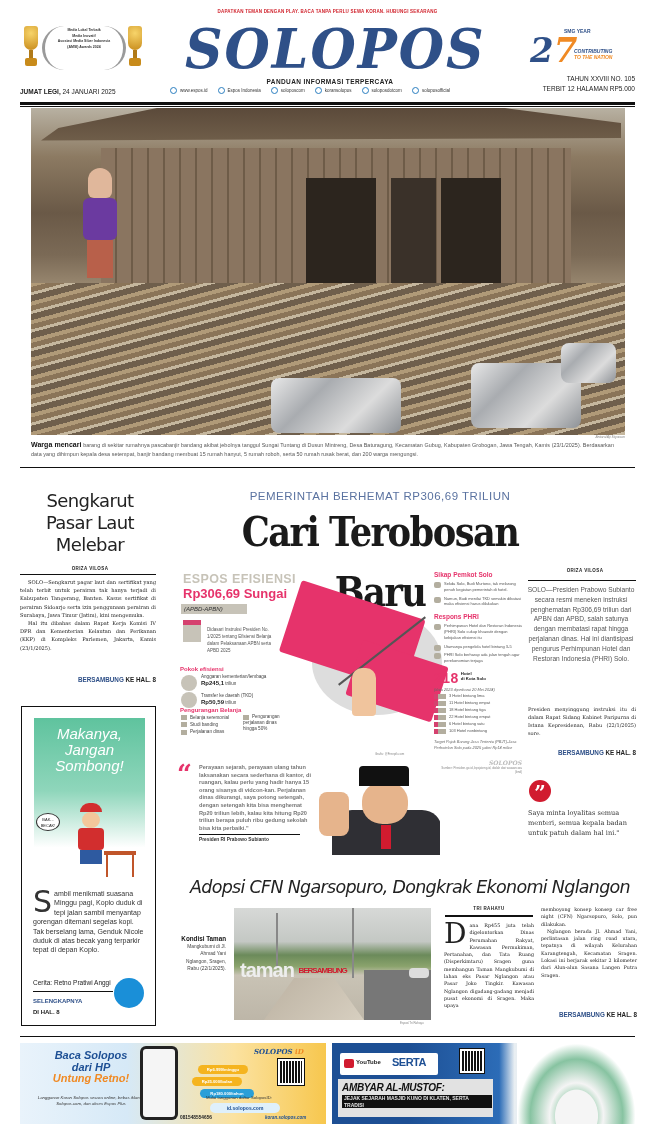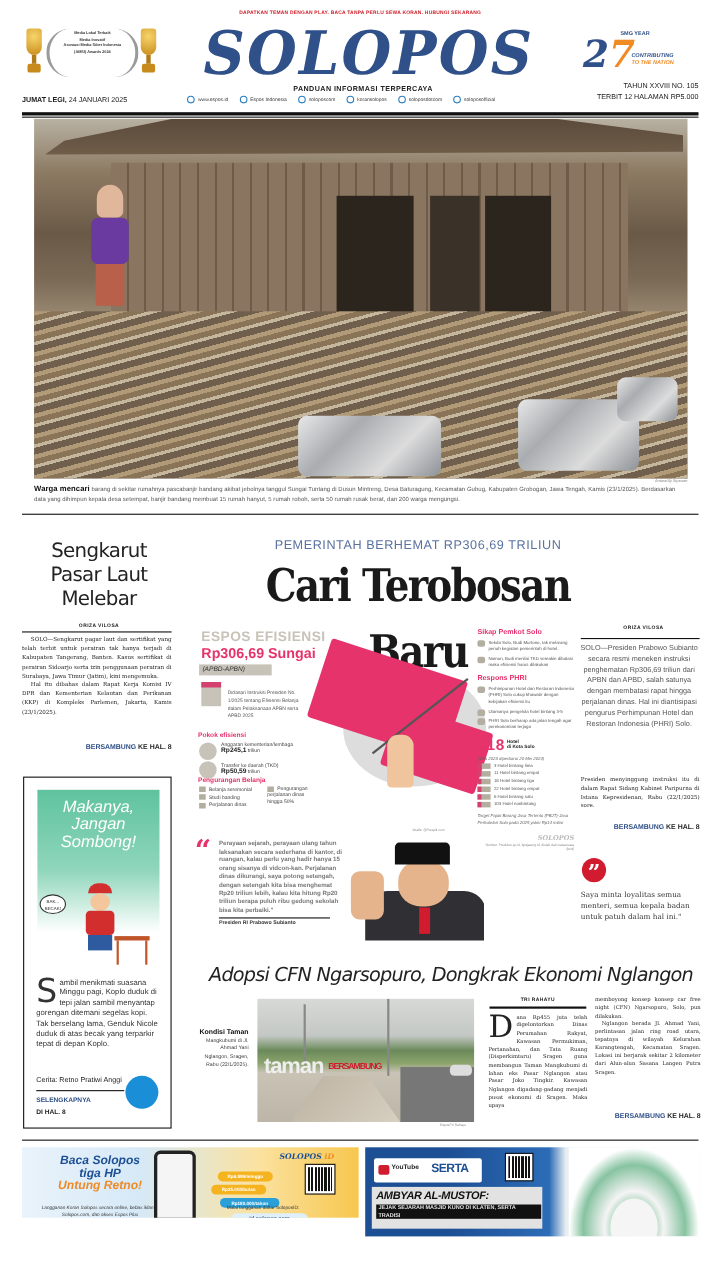--- a/index.html
+++ b/index.html
@@ -133,21 +133,21 @@
 .tm .road{position:absolute;left:130px;top:62px;width:67px;height:50px;background:#777}
 .tm .walk{position:absolute;left:30px;top:70px;width:100px;height:42px;background:linear-gradient(135deg,#bcb2a2,#d7cfc0);clip-path:polygon(30% 0,70% 0,100% 100%,0 100%)}
 .tm-credit{left:400px;top:1021px;font-size:3px;color:#888}
 .col2-by{left:445px;top:906px;width:88px}
 .col2-rule{left:445px;top:915px;width:88px;height:1.5px;background:#111}
 .col2{left:444px;top:922px;width:90px;font-size:4.8px;line-height:7.3px}
 .dcap{float:left;font-family:"DejaVu Serif",serif;font-size:28px;line-height:22px;margin:1px 3px 0 0}
 .col3{left:541px;top:906px;width:96px;font-size:4.8px;line-height:7.3px}
 .col3-cont{left:541px;top:1011px;width:96px;text-align:right}
 .rule-bottom{left:20px;top:1036px;width:615px;height:1px;background:#111}
-.ad1{left:20px;top:1043px;width:306px;height:64px;background:linear-gradient(90deg,#e9f3fb 0%,#d6e9f7 35%,#fbe2a0 70%,#f7c74e 100%);overflow:hidden}
+.ad1{left:20px;top:1043px;width:306px;height:81px;background:linear-gradient(90deg,#e9f3fb 0%,#d6e9f7 35%,#fbe2a0 70%,#f7c74e 100%);overflow:hidden}
 .ad1 .h{position:absolute;left:16px;top:7px;width:110px;text-align:center;font-size:11px;font-weight:bold;font-style:italic;color:#1d4f94;line-height:11.5px}
 .ad1 .h .o{color:#f08a24}
 .ad1 .d{position:absolute;left:16px;top:52px;width:110px;text-align:center;font-size:4.3px;font-style:italic;color:#333;line-height:6px}
 .ad1 .phone{position:absolute;left:120px;top:3px;width:38px;height:74px;background:#222;border-radius:6px;padding:3px}
 .ad1 .phone div{width:100%;height:100%;background:#f5f5f5;border-radius:3px}
 .ad1 .pill{position:absolute;left:178px;height:9px;border-radius:5px;background:#f5b41f;font-size:4.2px;font-weight:bold;color:#fff;line-height:9px;text-align:center}
 .ad1 .brand{position:absolute;left:234px;top:4px;font-family:"DejaVu Serif",serif;font-style:italic;font-weight:bold;font-size:7px;color:#1d4f94}
 .ad1 .brand span{color:#f08a24}
 .qr{position:absolute;background:repeating-linear-gradient(90deg,#111 0 2px,#fff 2px 3px),#fff;border:2px solid #fff;outline:1px solid #111}
 .ad1 .mul{position:absolute;left:164px;top:52px;width:110px;text-align:center;font-size:4.3px;color:#333}
@@ -394,21 +394,21 @@
   <p>memboyong konsep konsep car free night (CFN) Ngarsopuro, Solo, pun dilakukan.</p>
   <p style="text-indent:6px">Nglangon berada Jl. Ahmad Yani, perlintasan jalan ring road utara, tepatnya di wilayah Kelurahan Karangtengah, Kecamatan Sragen. Lokasi ini berjarak sekitar 2 kilometer dari Alun-alun Sasana Langen Putra Sragen.</p>
 </div>
 <div class="abs cont col3-cont"><span>BERSAMBUNG</span><b> KE HAL. 8</b></div>
 
 <div class="abs rule-bottom"></div>
 
 <div class="abs ad1">
   <div class="h">
       <div>Baca Solopos</div>
-      <div>tiga HP</div>
+      <div>dari HP</div>
       <div class="o">Untung Retno!</div>
     </div>
   <div class="d">Langganan Koran Solopos secara online, bebas iklan di Solopos.com, dan akses Espos Plus</div>
   <div class="phone">
       <div></div>
     </div>
   <div class="pill" style="top:22px;width:50px">Rp6.999/minggu</div>
   <div class="pill" style="top:34px;left:172px;width:50px">Rp25.000/bulan</div>
   <div class="pill" style="top:46px;left:180px;width:54px;background:#2a9fd8">Rp180.000/tahun</div>
   <div class="brand"><span style="color:#1d4f94">SOLOPOS</span><span> iD</span></div>

